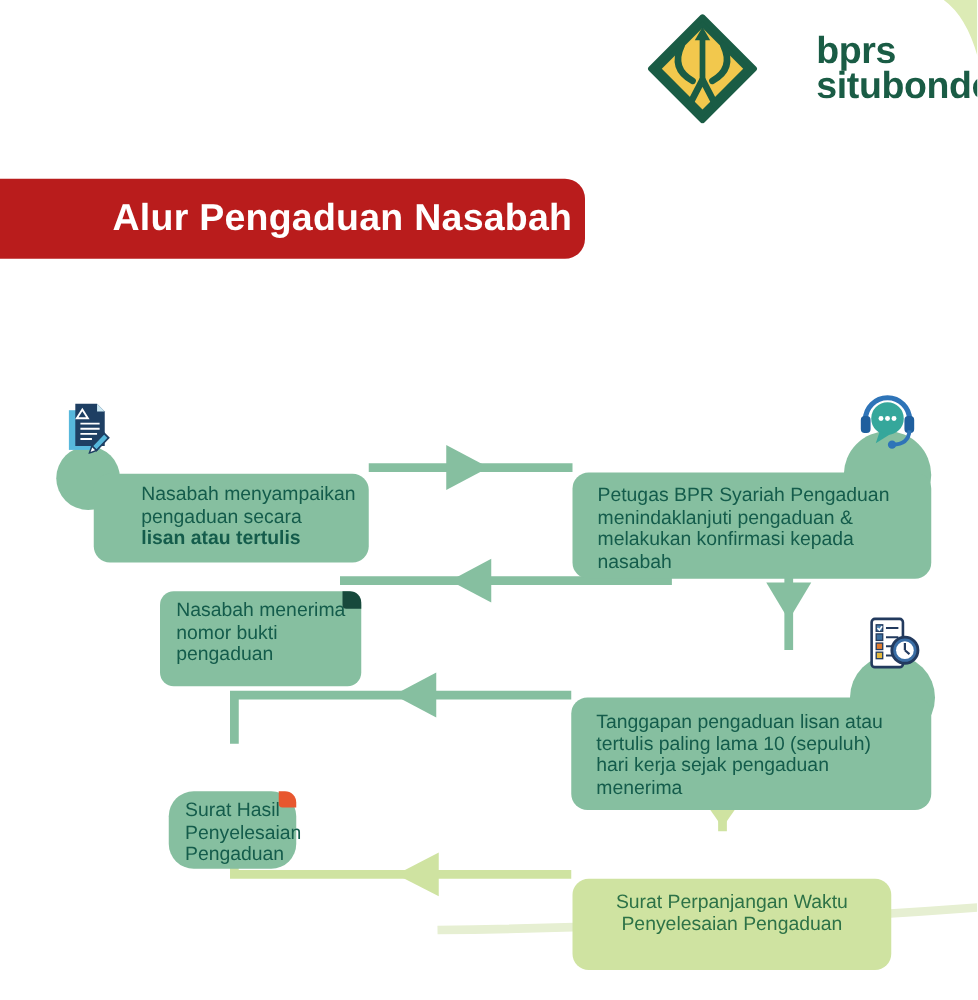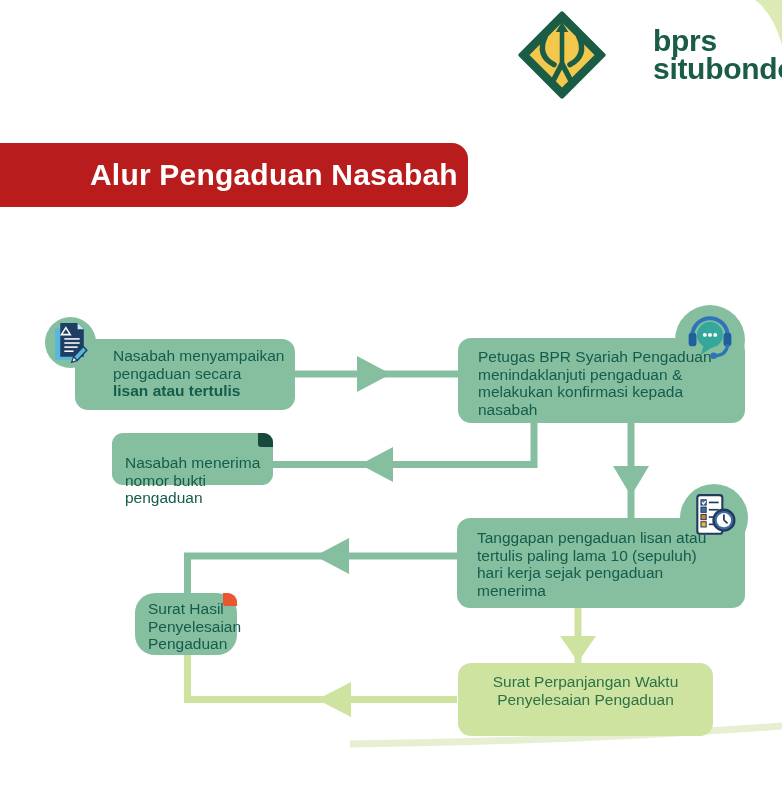--- a/index.html
+++ b/index.html
@@ -37,21 +37,21 @@
   .node .bold{font-weight:700;}
   .node-circle{
     position:absolute;background:#86bfa0;border-radius:50%;
     display:flex;align-items:center;justify-content:center;
   }
   .corner-sq{
     position:absolute;top:0;right:0;width:15px;height:14px;
     border-radius:0 9px 0 3px;
   }
   .connectors{position:absolute;left:0;top:0;z-index:0;}
-  .node,.node-circle{z-index:1;}
+  .node,.node-circle{z-index:1;margin-top:40px;}
   .icon-layer{z-index:2;}
   .deco{z-index:0;}
 </style>
 </head>
 <body>
 
 <div id="canvas">
 
   <svg class="abs deco" width="782" height="60" style="left:0;top:0;">
     <path d="M755,0 L782,0 L782,45 Q773,13 755,0 Z" fill="#dcebb5"></path>
@@ -135,21 +135,21 @@
     <circle cx="19" cy="21" r="1.9" fill="#ffffff"></circle>
     <circle cx="24" cy="21" r="1.9" fill="#ffffff"></circle>
     <circle cx="29" cy="21" r="1.9" fill="#ffffff"></circle>
     <path d="M7,22 A17,17 0 0 1 41,22" fill="none" stroke="#2e74b8" stroke-width="4"></path>
     <rect x="3.5" y="19" width="7.5" height="13" rx="3" fill="#1f5f9e"></rect>
     <rect x="37" y="19" width="7.5" height="13" rx="3" fill="#1f5f9e"></rect>
     <path d="M41,30 Q40,41 28,41" fill="none" stroke="#2e74b8" stroke-width="3"></path>
     <circle cx="27.5" cy="41" r="3.2" fill="#2e74b8"></circle>
   </svg>
 
-  <div class="node" style="left:112px;top:433px;width:161px;height:52px;padding:21px 6px 0 13px;border-radius:11px;">
+  <div class="node" style="left:128px;top:433px;width:161px;height:76px;padding:7px 6px 0 13px;border-radius:11px;">
     <div class="corner-sq" style="background:#17493c;"></div>
     <div>Nasabah menerima</div>
     <div>nomor bukti</div>
     <div>pengaduan</div>
   </div>
 
   <div class="node-circle" style="left:680px;top:484px;width:68px;height:68px;"></div>
   <div class="node" style="left:457px;top:518px;width:288px;height:90px;padding:11px 8px 0 20px;">
     <div>Tanggapan pengaduan lisan atau</div>
     <div>tertulis paling lama 10 (sepuluh)</div>

